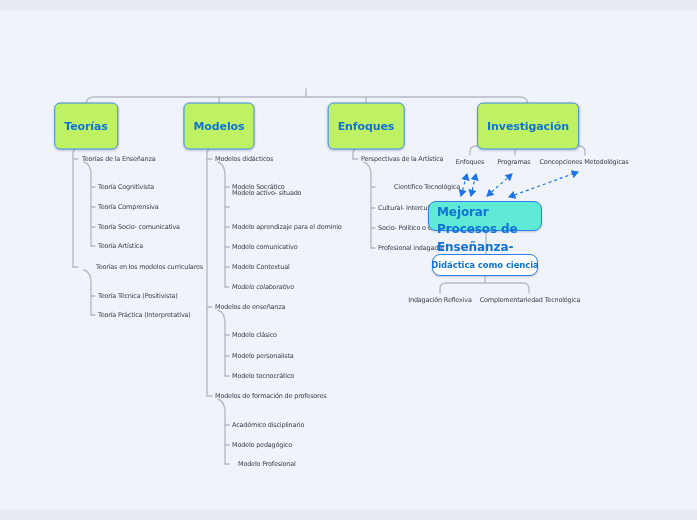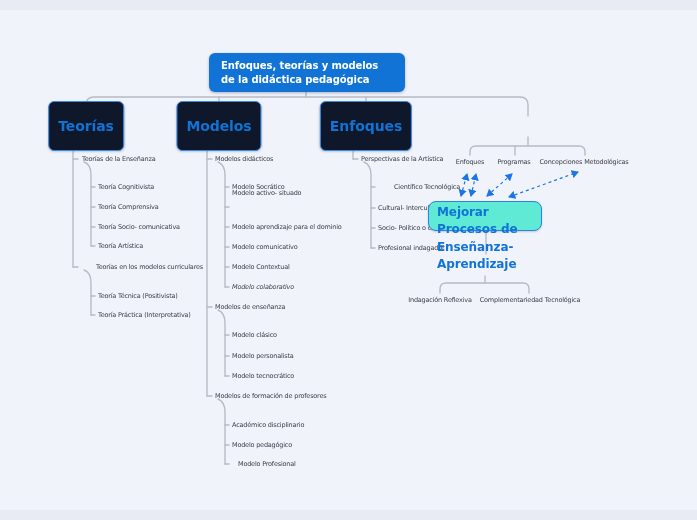--- a/index.html
+++ b/index.html
@@ -19,22 +19,22 @@
     font-size:6.5px;letter-spacing:-0.2px;color:#3c414b;
     white-space:nowrap;z-index:1;
   }
   .item-c{
     position:absolute;transform:translate(-50%,-50%);
     font-size:6.5px;letter-spacing:-0.2px;color:#3c414b;
     white-space:nowrap;z-index:1;
   }
   .nodebox{
     position:absolute;transform:translate(-50%,-50%);
-    background:#0f172a;border:1.5px solid #3c8be8;border-radius:6px;
-    color:#1173d6;font-weight:bold;font-size:14px;letter-spacing:-0.1px;
+    background:#bef264;border:1.5px solid #3c8be8;border-radius:6px;
+    color:#1173d6;font-weight:bold;font-size:11px;letter-spacing:-0.1px;
     padding:16px 9px;white-space:nowrap;
     box-shadow:0 1px 2px rgba(60,80,120,.25);
     z-index:2;cursor:pointer;
   }
   .rootbox{
     position:absolute;left:209px;top:53px;width:196px;box-sizing:border-box;
     background:#1173d6;border-radius:6px;
     color:#ffffff;font-weight:bold;font-size:10px;letter-spacing:-0.1px;line-height:1.35;
     padding:6px 12px;
     box-shadow:0 1px 3px rgba(40,60,110,.35);
@@ -128,25 +128,25 @@
       <path d="M440 293 V289 Q440 283 446 283 H523 Q529 283 529 289 V293"></path>
     </g>
     <g stroke="#1b74e8" stroke-width="1.2" fill="none" stroke-dasharray="3,3">
       <path d="M461 196 L467 174" marker-start="url(#ah)" marker-end="url(#ah)"></path>
       <path d="M471 196 L476 174" marker-start="url(#ah)" marker-end="url(#ah)"></path>
       <path d="M487 196 L512 174" marker-start="url(#ah)" marker-end="url(#ah)"></path>
       <path d="M509 197 L578 172" marker-start="url(#ah)" marker-end="url(#ah)"></path>
     </g>
   </svg>
 
-  <div class="rootbox">Enfoques, teorías y modelos de la didáctica pedagógica</div>
 
   <div class="nodebox" style="left:86px;top:126px;">Teorías</div>
   <div class="nodebox" style="left:219px;top:126px;">Modelos</div>
   <div class="nodebox" style="left:366px;top:126px;">Enfoques</div>
+  <div class="nodebox" style="left:528px;top:126px;">Investigación</div>
 
   <span class="item" style="left:82px;top:159px;">Teorías de la Enseñanza</span>
   <span class="item" style="left:98px;top:187px;">Teoría Cognitivista</span>
   <span class="item" style="left:98px;top:207px;">Teoría Comprensiva</span>
   <span class="item" style="left:98px;top:227px;">Teoría Socio- comunicativa</span>
   <span class="item" style="left:98px;top:246px;">Teoría Artística</span>
   <span class="item" style="left:96px;top:267px;">Teorías en los modelos curriculares</span>
   <span class="item" style="left:98px;top:296px;">Teoría Técnica (Positivista)</span>
   <span class="item" style="left:98px;top:315px;">Teoría Práctica (Interpretativa)</span>
 
@@ -171,17 +171,18 @@
   <span class="item" style="left:378px;top:208px;">Cultural- Intercultural</span>
   <span class="item" style="left:378px;top:228px;">Socio- Político o crítico</span>
   <span class="item" style="left:378px;top:248px;">Profesional indagador</span>
 
   <span class="item-c" style="left:470px;top:162px;">Enfoques</span>
   <span class="item-c" style="left:514px;top:162px;">Programas</span>
   <span class="item-c" style="left:584px;top:162px;">Concepciones Metodológicas</span>
 
   <div class="goalbox">Mejorar Procesos de Enseñanza- Aprendizaje</div>
 
+  <div class="sciencebox">Didáctica como ciencia</div>
 
   <span class="item-c" style="left:440px;top:300px;">Indagación Reflexiva</span>
   <span class="item-c" style="left:530px;top:300px;">Complementariedad Tecnológica</span>
 
 </div>
 
 </body></html>

